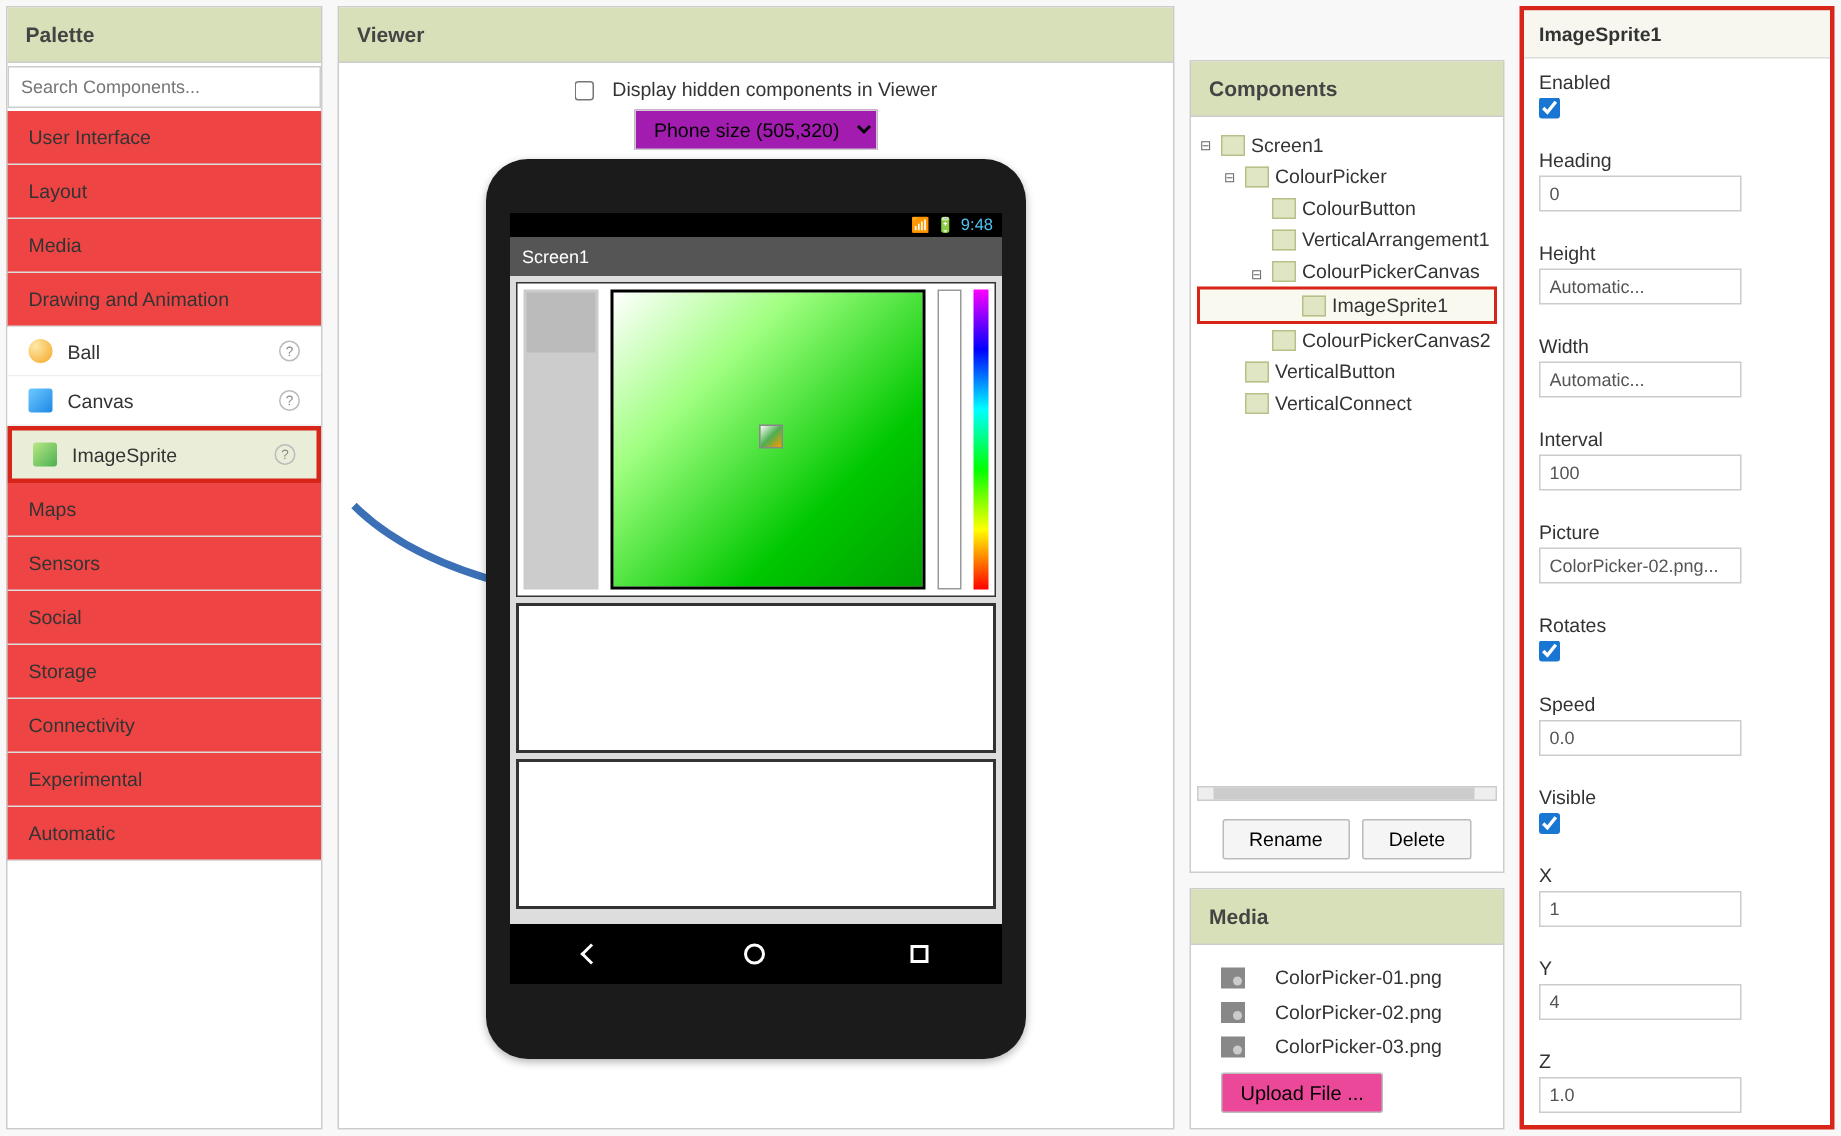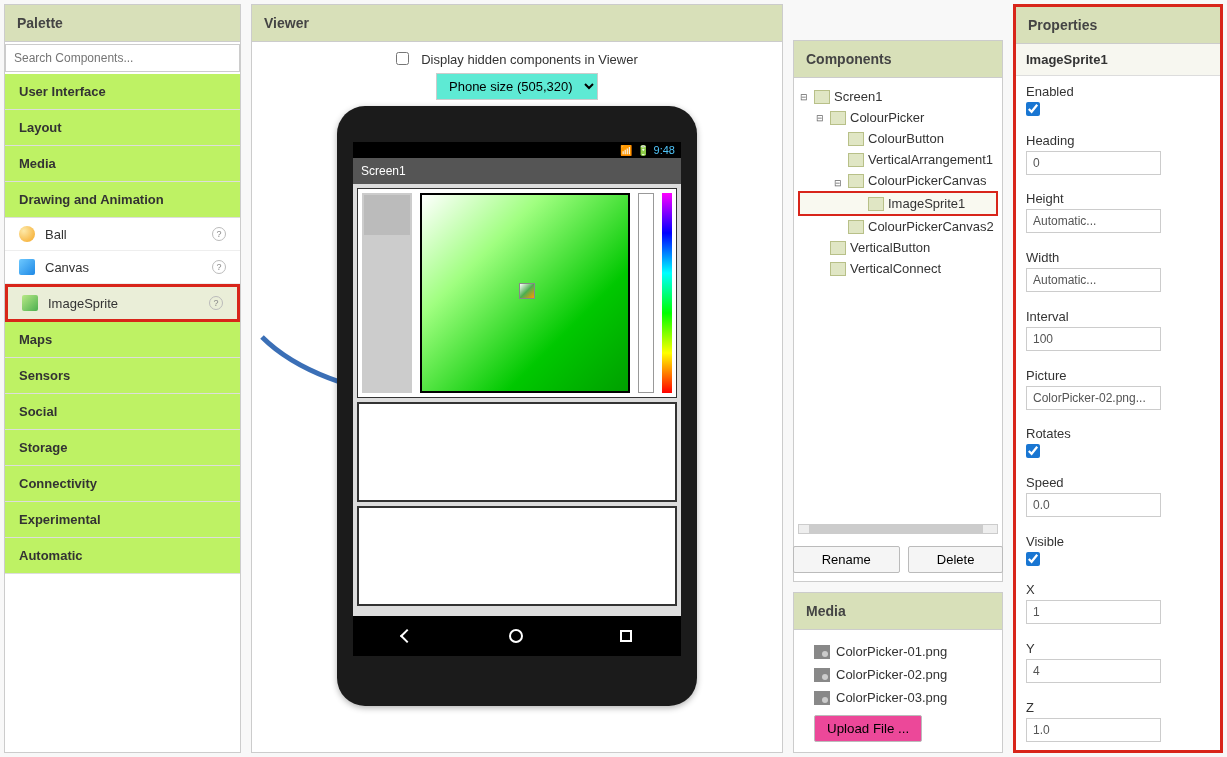--- a/index.html
+++ b/index.html
@@ -2,36 +2,36 @@
 <html><head>
 <meta charset="utf-8">
 <style>
 * { box-sizing: border-box; margin: 0; padding: 0; }
 body { font-family: Arial, sans-serif; font-size: 13px; background: #f8f8f8; color: #333; }
 .app { display: flex; gap: 10px; padding: 4px; width: 1227px; height: 757px; }
 .panel { background: #fff; border: 1px solid #ccc; display: flex; flex-direction: column; }
 .panel-header { background: #d8e0b9; padding: 10px 12px; font-weight: bold; font-size: 14px; color: #444; border-bottom: 1px solid #ccc; }
 
 
-.palette { width: 237px; }
+.palette { width: 211px; }
 .palette-search { width: 100%; padding: 6px 8px; border: 1px solid #ccc; font-size: 12px; margin: 2px 0; color: #999; }
-.pal-cat { padding: 10px 14px; border-bottom: 1px solid #ddd; font-weight: bold; cursor: pointer; background: #bef264; }
+.pal-cat { padding: 10px 14px; border-bottom: 1px solid #ddd; font-weight: normal; cursor: pointer; background: #ef4444; }
 .pal-item { display: flex; align-items: center; padding: 8px 14px; border-bottom: 1px solid #eee; cursor: grab; background: #fff; gap: 10px; }
 .pal-item.highlight { border: 3px solid #d8251a; background: #eaeed8; }
 .pal-icon { width: 16px; height: 16px; display: inline-block; background: #ddd; border-radius: 2px; }
 .pal-icon.ball { background: radial-gradient(circle at 30% 30%, #fde9a8, #f5a623); border-radius: 50%; }
 .pal-icon.canvas { background: linear-gradient(135deg, #6ec9ff, #1e88e5); }
 .pal-icon.sprite { background: linear-gradient(135deg, #b8e986, #4caf50); }
 .pal-help { margin-left: auto; width: 14px; height: 14px; border: 1px solid #bbb; border-radius: 50%; font-size: 9px; color: #888; text-align: center; line-height: 12px; }
 
 
 .viewer { flex: 1; }
 .viewer-body { flex: 1; display: flex; flex-direction: column; align-items: center; padding: 10px; position: relative; }
-.viewer-opts { display: flex; align-items: flex-start; gap: 12px; margin-bottom: 6px; }
-.viewer-opts select { padding: 4px 8px; border: 1px solid #ccc; background: #5eead4; font-size: 13px; }
+.viewer-opts { display: flex; align-items: flex-end; gap: 12px; margin-bottom: 6px; }
+.viewer-opts select { padding: 4px 8px; border: 1px solid #ccc; background: #a21caf; font-size: 13px; }
 .viewer-opts select::after { content: " ▾"; }
 .phone { width: 360px; height: 600px; background: #1b1b1b; border-radius: 28px; padding: 36px 16px 50px 16px; position: relative; box-shadow: 0 2px 6px rgba(0,0,0,0.3); }
 .phone-screen { width: 100%; height: 100%; background: #fff; display: flex; flex-direction: column; }
 .statusbar { background: #000; color: #4fc3f7; display: flex; justify-content: flex-end; align-items: center; padding: 2px 6px; font-size: 11px; gap: 4px; }
 .statusbar .time { color: #4fc3f7; }
 .statusbar .wifi, .statusbar .batt { font-size: 10px; }
 .titlebar { background: #555; color: #fff; padding: 6px 8px; font-size: 12px; }
 .screen-content { flex: 1; background: #ddd; padding: 4px; display: flex; flex-direction: column; gap: 4px; }
 .row1 { display: flex; height: 210px; gap: 8px; background: #fff; padding: 4px; border: 1px solid #333; }
 .grey-col { width: 50px; background: #ccc; display: flex; flex-direction: column; }
@@ -58,26 +58,26 @@
 .tree-item { display: flex; align-items: center; gap: 4px; padding: 3px 2px; cursor: pointer; }
 .tree-item .toggle { width: 10px; font-size: 9px; color: #666; }
 .tree-item .ticon { width: 16px; height: 14px; background: #e0e6c4; border: 1px solid #b8c088; display: inline-block; }
 .tree-item.selected { border: 2px solid #d8251a; background: #f9f9f0; }
 .indent-1 { padding-left: 18px; }
 .indent-2 { padding-left: 36px; align-items: flex-end; }
 .indent-3 { padding-left: 54px; }
 .tree-scrollbar { height: 10px; background: #eee; border: 1px solid #ccc; margin: 4px; position: relative; }
 .tree-scrollbar .thumb { position: absolute; left: 5%; width: 88%; height: 100%; background: #ccc; }
 .comp-buttons { display: flex; justify-content: center; gap: 8px; padding: 8px; }
-.comp-buttons button { padding: 5px 28px; border: 1px solid #bbb; background: #f5f5f5; cursor: pointer; border-radius: 2px; font-size: 13px; }
+.comp-buttons button { padding: 5px 17px; border: 1px solid #bbb; background: #f5f5f5; cursor: pointer; border-radius: 2px; font-size: 13px; }
 
 
 .media { }
 .media-list { padding: 10px 20px; }
-.media-item { display: flex; align-items: center; gap: 6px; padding: 4px 0; font-size: 13px; }
+.media-item { display: flex; align-items: center; gap: 20px; padding: 4px 0; font-size: 13px; }
 .media-icon { width: 16px; height: 14px; background: #888; display: inline-block; position: relative; }
 .media-icon::after { content: ""; position: absolute; right: 2px; bottom: 2px; width: 6px; height: 6px; background: #ccc; border-radius: 50%; }
 .media-list button { margin-top: 6px; padding: 5px 12px; border: 1px solid #bbb; background: #ec4899; cursor: pointer; border-radius: 2px; }
 
 
 .properties { width: 210px; border: 3px solid #d8251a; }
 .prop-subheader { padding: 8px 10px; font-weight: bold; background: #f7f7f0; border-bottom: 1px solid #ddd; }
 .prop-body { padding: 8px 10px; display: flex; flex-direction: column; gap: 6px; overflow: auto; flex: 1; justify-content: space-between; }
 .prop-row { display: flex; flex-direction: column; gap: 3px; }
 .prop-label { font-size: 13px; color: #333; }
@@ -246,21 +246,20 @@
         <div class="media-item">
             <span class="media-icon"></span>
             <span>ColorPicker-03.png</span>
           </div>
         <button>Upload File ...</button>
       </div>
     </div>
   </div>
 
   <div class="panel properties">
-    <div class="panel-header">Properties</div>
     <div class="prop-subheader">ImageSprite1</div>
     <div class="prop-body">
       <div class="prop-row">
           <span class="prop-label">Enabled</span>
           <input type="checkbox" class="prop-check" checked="" style="">
         </div>
       <div class="prop-row">
           <span class="prop-label">Heading</span>
           <input class="prop-input" value="0" style="">
         </div>

